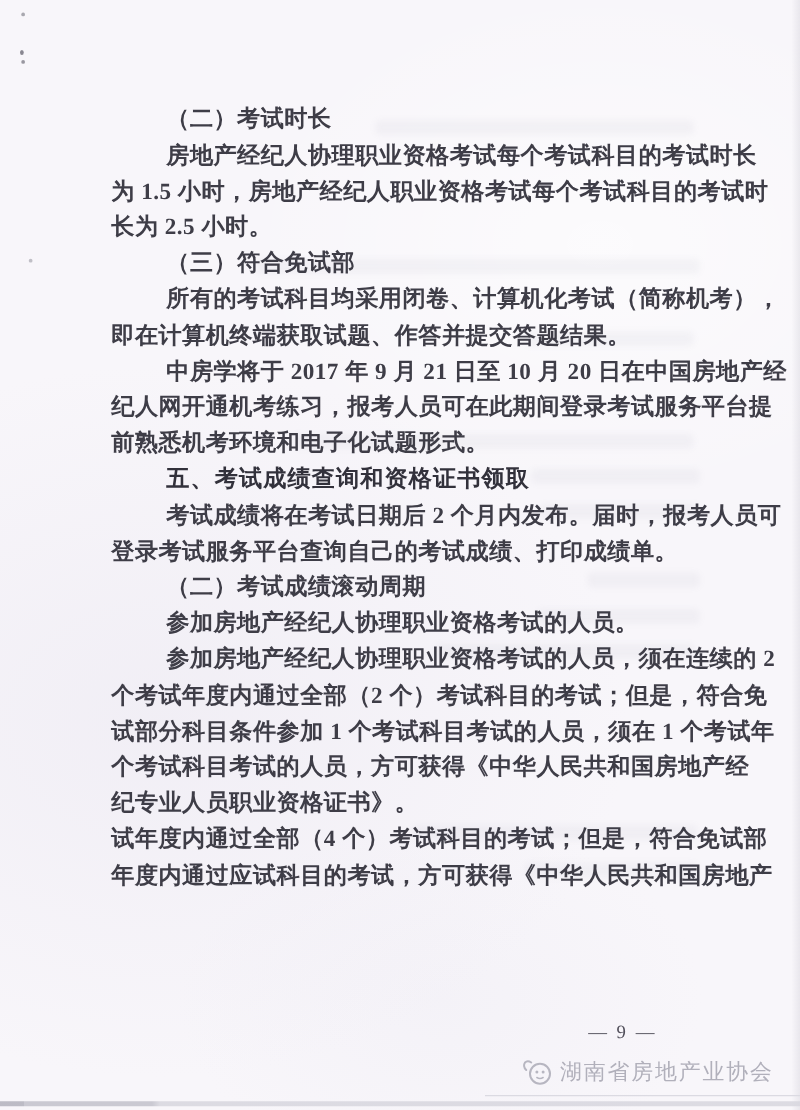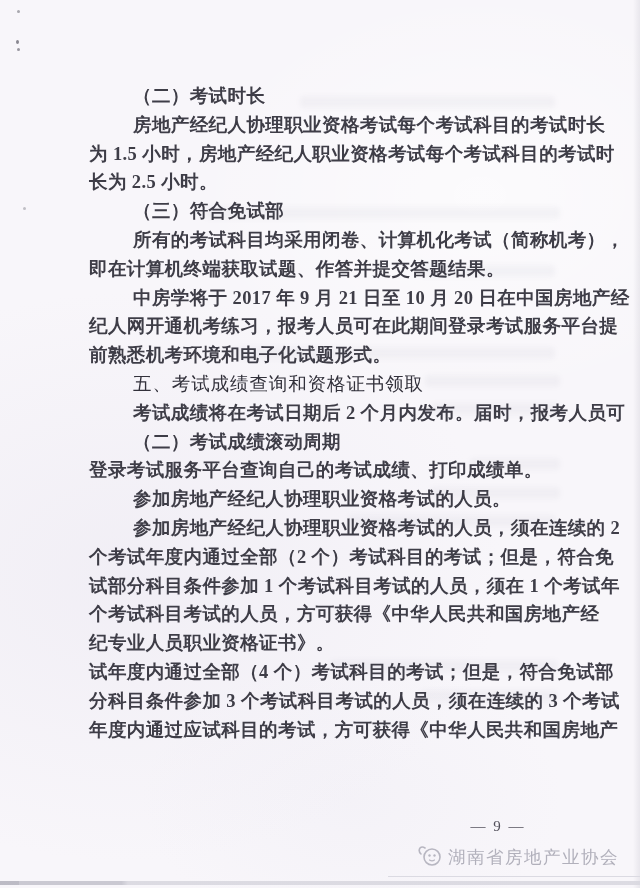--- a/index.html
+++ b/index.html
@@ -23,39 +23,39 @@
     top: 82px;
     width: 472px;
     color: #3e3d47;
     font-size: 18.5px;
     line-height: 28.8px;
     letter-spacing: 0.4px;
   }
 
   .line { white-space: nowrap; height: 28.8px; font-weight: bold; }
   .indent { text-indent: 44px; }
-  .bold { font-weight: normal; color: #32313b; letter-spacing: 0.9px; }
+  .bold { font-weight: bold; color: #32313b; letter-spacing: 0.9px; }
 
   .page-number {
     position: absolute;
     top: 818px;
     left: 452px;
     width: 92px;
     text-align: center;
     font-size: 15px;
     letter-spacing: 2px;
     color: #514f5a;
   }
 
   .watermark {
     position: absolute;
     top: 845px;
     right: 21px;
     display: flex;
-    align-items: flex-start;
+    align-items: flex-end;
     gap: 5px;
     color: #b1b0bb;
     font-size: 17.5px;
     letter-spacing: 1.5px;
     white-space: nowrap;
   }
   .watermark svg { flex: 0 0 auto; opacity: 0.9; }
 
   
   .ghost {
@@ -110,30 +110,29 @@
     <div class="line">为 1.5 小时，房地产经纪人职业资格考试每个考试科目的考试时</div>
     <div class="line">长为 2.5 小时。</div>
     <div class="line indent">（三）符合免试部</div>
     <div class="line indent">所有的考试科目均采用闭卷、计算机化考试（简称机考），</div>
     <div class="line">即在计算机终端获取试题、作答并提交答题结果。</div>
     <div class="line indent">中房学将于 2017 年 9 月 21 日至 10 月 20 日在中国房地产经</div>
     <div class="line">纪人网开通机考练习，报考人员可在此期间登录考试服务平台提</div>
     <div class="line">前熟悉机考环境和电子化试题形式。</div>
     <div class="line indent bold">五、考试成绩查询和资格证书领取</div>
     <div class="line indent">考试成绩将在考试日期后 2 个月内发布。届时，报考人员可</div>
+    <div class="line">登录考试服务平台查询自己的考试成绩、打印成绩单。</div>
     <div class="line indent">（二）考试成绩滚动周期</div>
-    <div class="line">登录考试服务平台查询自己的考试成绩、打印成绩单。</div>
     <div class="line indent">参加房地产经纪人协理职业资格考试的人员。</div>
     <div class="line indent">参加房地产经纪人协理职业资格考试的人员，须在连续的 2</div>
     <div class="line">个考试年度内通过全部（2 个）考试科目的考试；但是，符合免</div>
     <div class="line">试部分科目条件参加 1 个考试科目考试的人员，须在 1 个考试年</div>
     <div class="line">个考试科目考试的人员，方可获得《中华人民共和国房地产经</div>
     <div class="line">纪专业人员职业资格证书》。</div>
     <div class="line">试年度内通过全部（4 个）考试科目的考试；但是，符合免试部</div>
-    <div class="line">分科目条件参加 3 个考试科目考试的人员，须在连续的 3 个考试</div>
     <div class="line">年度内通过应试科目的考试，方可获得《中华人民共和国房地产</div>
   </div>
 
   <div class="page-number">— 9 —</div>
 
   <div class="watermark">
     <svg width="26" height="22" viewBox="0 0 26 22">
       <path d="M4 9 Q1 6 3 3 Q5 1 8 3" fill="none" stroke="#b1b0bb" stroke-width="1.6" stroke-linecap="round"></path>
       <circle cx="15" cy="12" r="8" fill="none" stroke="#b1b0bb" stroke-width="1.6"></circle>
       <circle cx="12.5" cy="10.5" r="1.2" fill="#b1b0bb"></circle>

